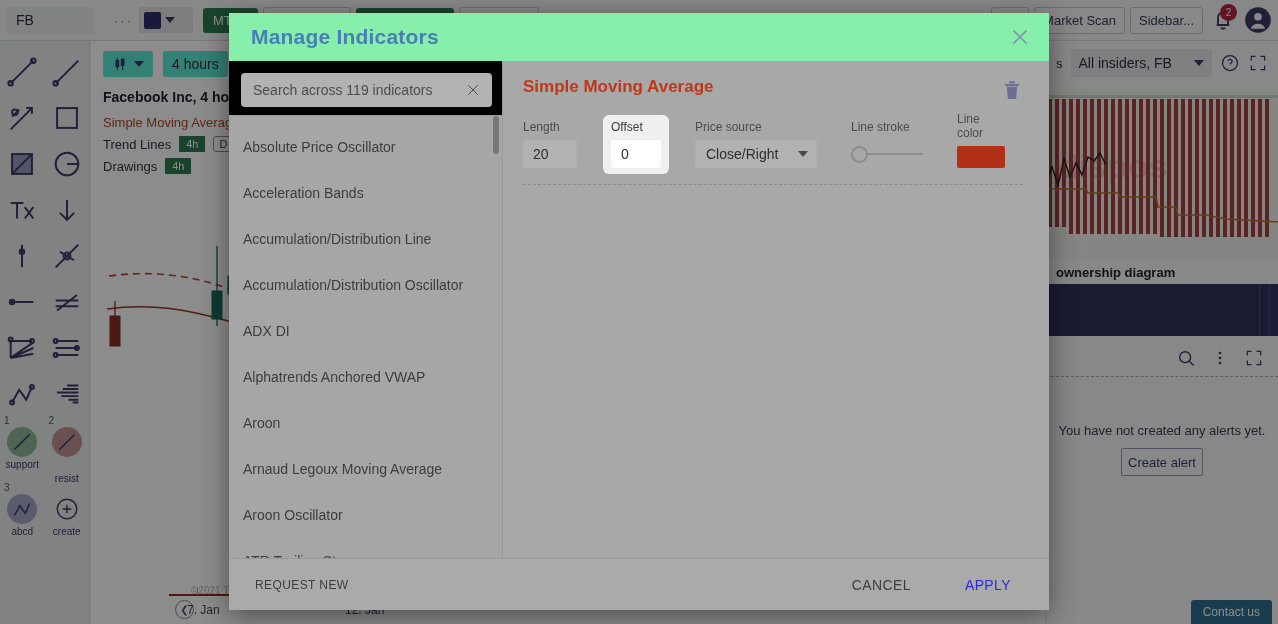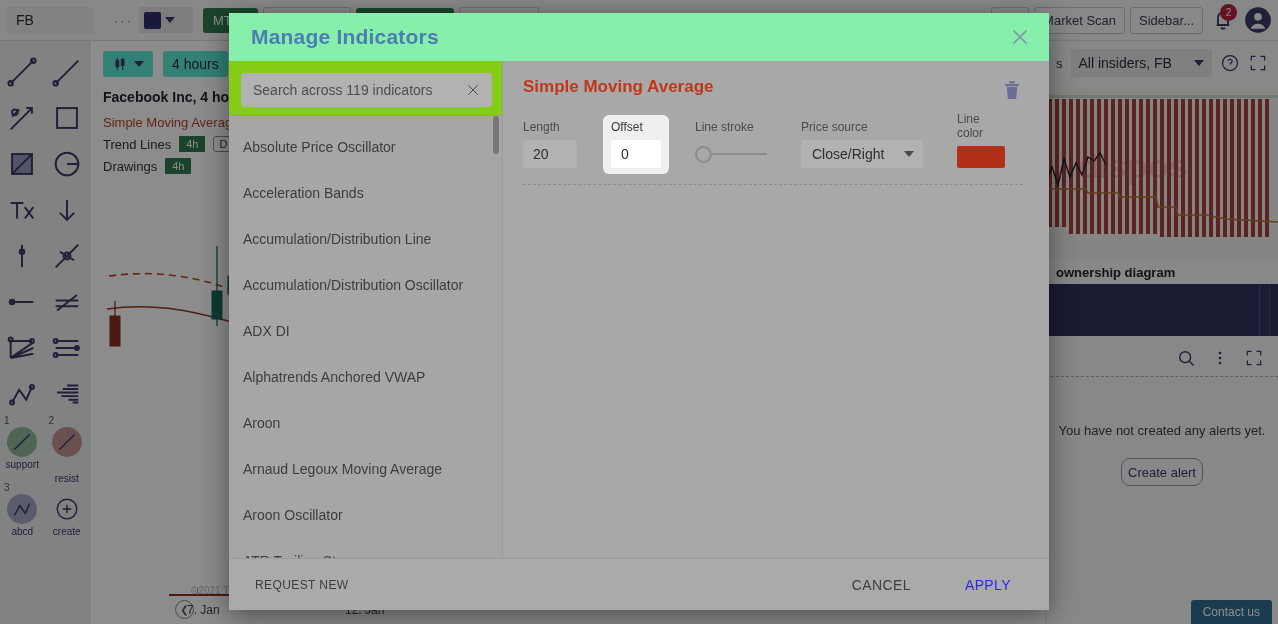--- a/index.html
+++ b/index.html
@@ -92,48 +92,48 @@
   .axtick { position: absolute; top: -8px; width: 1px; height: 7px; background: #9a9aa4; }
   .backarrow { position: absolute; left: 84px; bottom: 5px; width: 17px; height: 17px; border: 1px solid #888894; border-radius: 50%; color: #55555f; font-size: 10px; display: flex; align-items: center; justify-content: center; }
 
   
   .rside { position: absolute; right: 0; top: 41px; width: 232px; bottom: 0; background: #f7f7f8; border-left: 1px solid #dcdcdf; }
   .rs-head { display: flex; align-items: center; gap: 8px; padding: 8px 10px; }
   .rs-sel { flex: 1; height: 28px; background: #e7e7ea; border-radius: 3px; display: flex; align-items: center; justify-content: space-between; padding: 0 8px; font-size: 14px; color: #2d2d3c; }
   .ico-btn { width: 20px; height: 20px; }
   .ins-chart { position: relative; margin: 4px 0 0 0; height: 170px; background: #f2f3f0; overflow: hidden; }
   .ins-bars { position: absolute; inset: 0; }
-  .ins-watermark { position: absolute; left: 32px; top: 58px; font-size: 34px; color: rgba(180,70,60,0.22); font-weight: bold; }
+  .ins-watermark { position: absolute; left: 12px; top: 58px; font-size: 34px; color: rgba(180,70,60,0.22); font-weight: bold; }
   .ins-axis { position: absolute; left: 0; right: 0; bottom: 2px; font-size: 11px; color: #4a4a55; }
   .rs-sub { font-size: 13px; font-weight: bold; color: #23232e; padding: 6px 10px 4px 10px; }
   .ownbar { height: 52px; background: #32325f; margin: 0 0 0 0; position: relative; }
   .alerts-hd { display: flex; align-items: center; justify-content: flex-end; gap: 14px; padding: 12px 14px 8px 10px; }
   .dashline { border-top: 1px dashed #a9a9b2; margin: 0 0 0 0; }
   .alert-empty { text-align: center; font-size: 13px; color: #3d3d49; padding: 46px 10px 0 10px; }
-  .alert-btn { margin: 20px auto 0 auto; width: 80px; height: 26px; border: 1px solid #9a9ab0; color: #3b3b68; font-size: 13px; display: flex; align-items: center; justify-content: center; border-radius: 9px; }
+  .alert-btn { margin: 10px auto 0 auto; width: 80px; height: 26px; border: 1px solid #9a9ab0; color: #3b3b68; font-size: 13px; display: flex; align-items: center; justify-content: center; border-radius: 2px; }
   .contactus { position: absolute; right: 6px; bottom: 0; background: #2f6f8f; color: #fff; font-size: 12px; padding: 5px 12px; border-radius: 3px 3px 0 0; }
 
   
   .modal {
     position: absolute; left: 229px; top: 13px; width: 820px; height: 597px;
     background: #aaaaaa; z-index: 100;
     box-shadow: 0 6px 26px rgba(0,0,0,0.45);
     display: flex; flex-direction: column;
   }
   .m-title {
     height: 48px; background: #86efac; display: flex; align-items: center;
     justify-content: space-between; padding: 0 16px 0 22px; box-sizing: border-box;
     flex: 0 0 48px;
   }
   .m-title h1 { margin: 0; font-size: 21px; font-weight: bold; color: #4a7eb5; letter-spacing: .2px; }
   .m-close { width: 26px; height: 26px; cursor: pointer; }
   .m-close svg { stroke: #7f97ad; stroke-width: 1.6; }
 
   .m-body { flex: 1; display: flex; min-height: 0; }
-  .m-left { width: 275px; display: flex; flex-direction: column; border-right: 1px solid #9a9a9a; background: #84cc16; }
+  .m-left { width: 275px; display: flex; flex-direction: column; border-right: 1px solid #9a9a9a; background: #000000; }
   .srch-wrap { padding: 12px 10px 8px 12px; }
   .srch {
     height: 34px; background: #b2b2b2; border-radius: 4px; display: flex;
     align-items: center; justify-content: space-between; padding: 0 11px 0 12px;
   }
   .srch span { font-size: 14px; color: #4d4d4d; }
   .srch .xic { width: 16px; height: 16px; }
   .srch .xic svg { stroke: #4d4d4d; stroke-width: 1.5; }
   .list-sep { height: 1px; background: #9a9a9a; margin: 0; }
   .ilist { flex: 1; overflow: hidden; position: relative; background: #a6a6a6; }
@@ -564,32 +564,32 @@
             <label>Length</label>
             <div class="fbox num">20</div>
           </div>
 
           <div class="fld focused">
             <label>Offset</label>
             <div class="fbox num">0</div>
           </div>
 
           <div class="fld">
+            <label>Price source</label>
+            <div class="sel">
+              <span>Close/Right</span>
+              <div class="caret2"></div>
+            </div>
+          </div>
+
+          <div class="fld">
             <label>Line stroke</label>
             <div class="slider">
               <div class="strack"></div>
               <div class="sthumb2"></div>
-            </div>
-          </div>
-
-          <div class="fld">
-            <label>Price source</label>
-            <div class="sel">
-              <span>Close/Right</span>
-              <div class="caret2"></div>
             </div>
           </div>
 
           <div class="fld">
             <label>Line color</label>
             <div class="colorsw" style="background: rgb(179, 48, 24);"></div>
           </div>
         </div>
 
         <div class="dash-div"></div>

